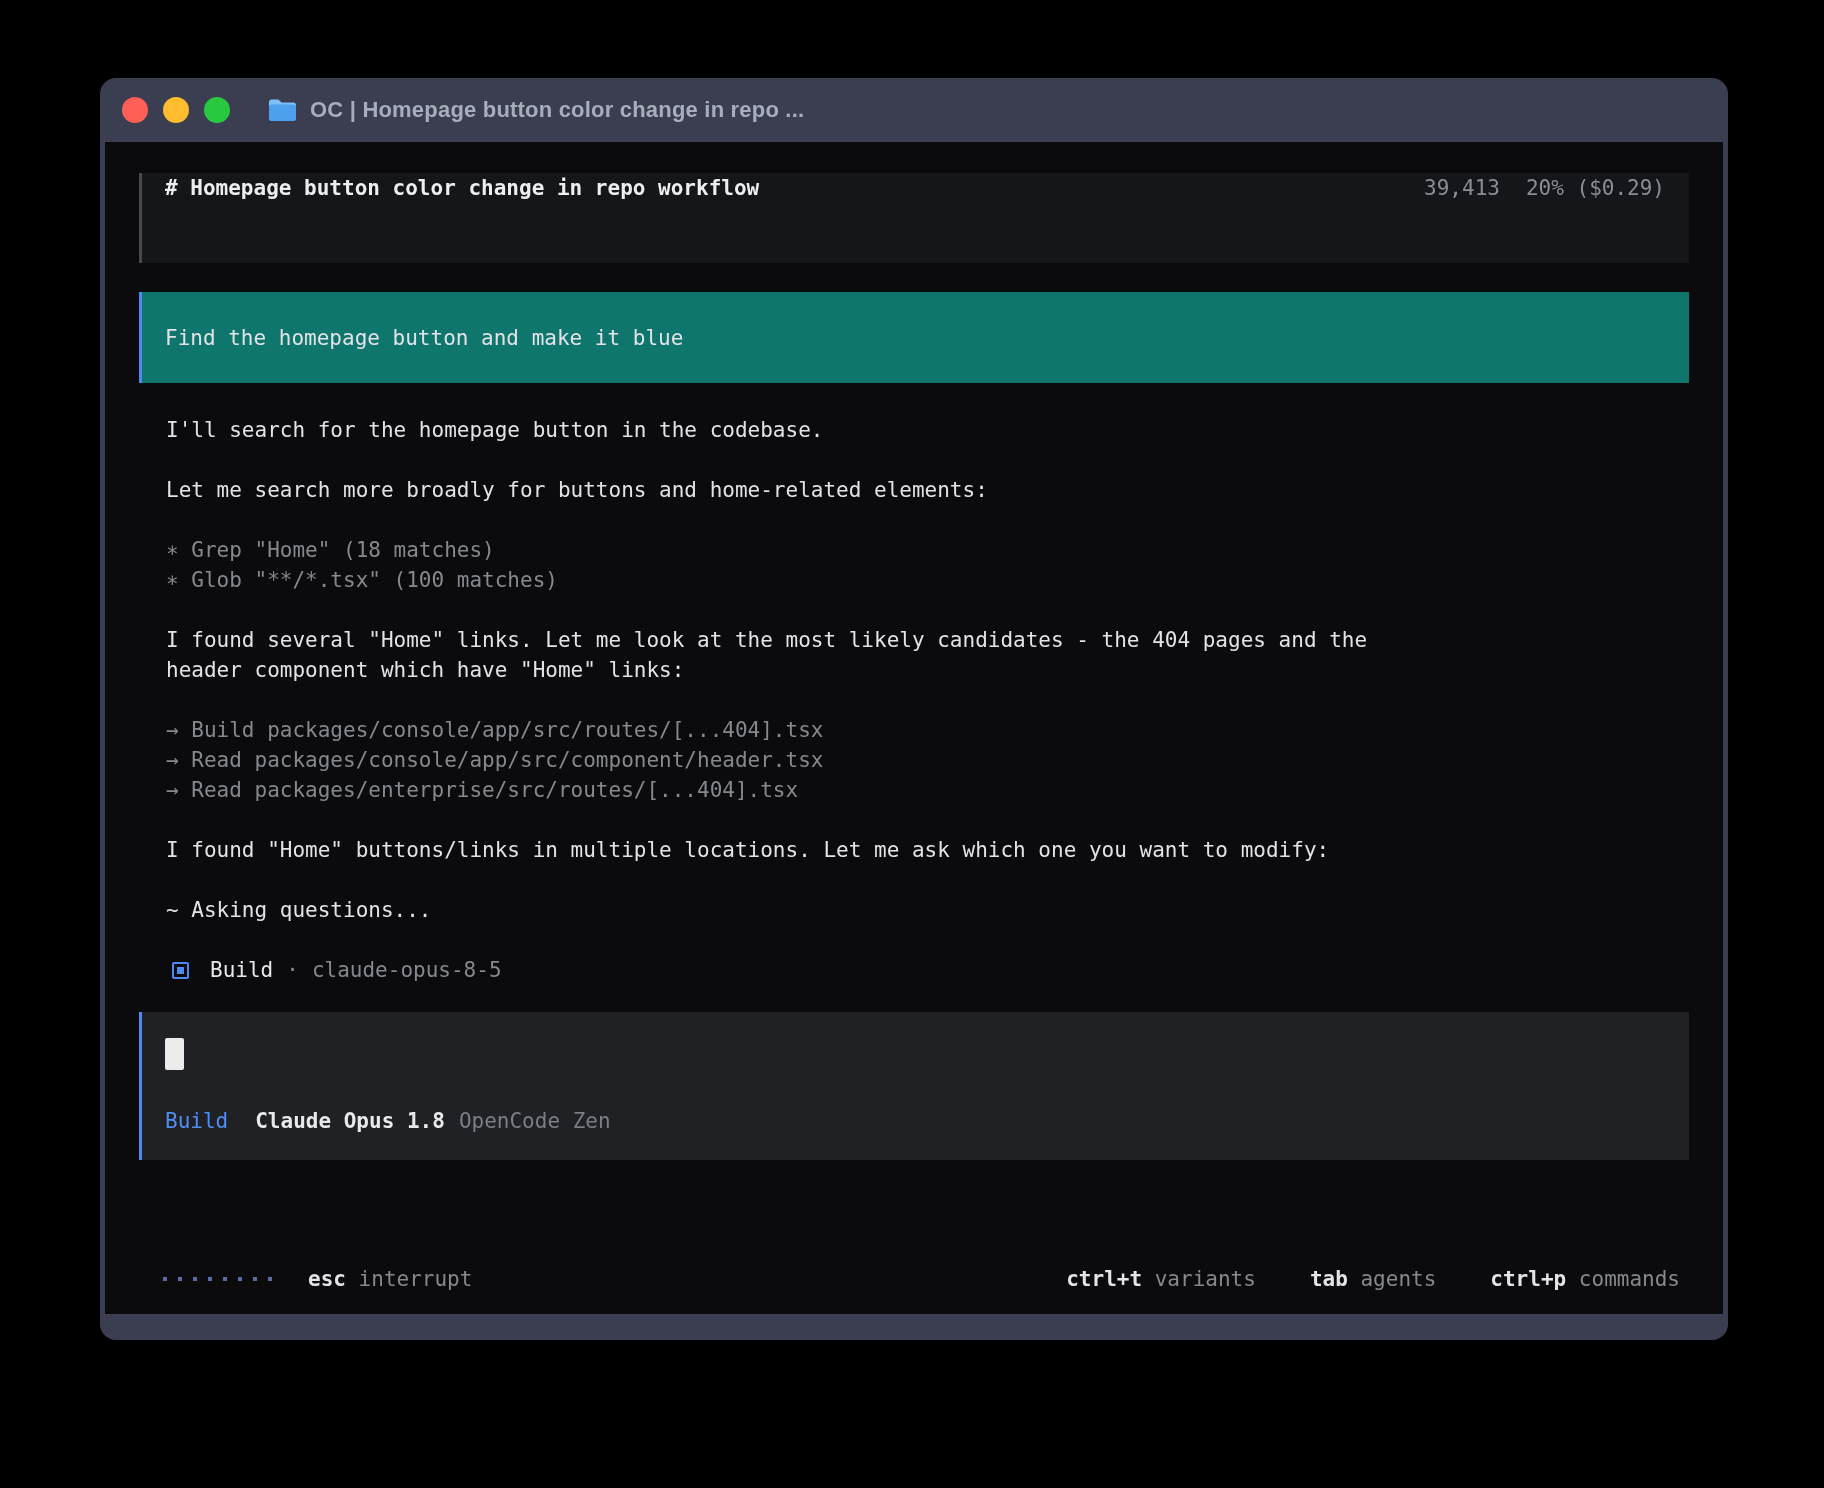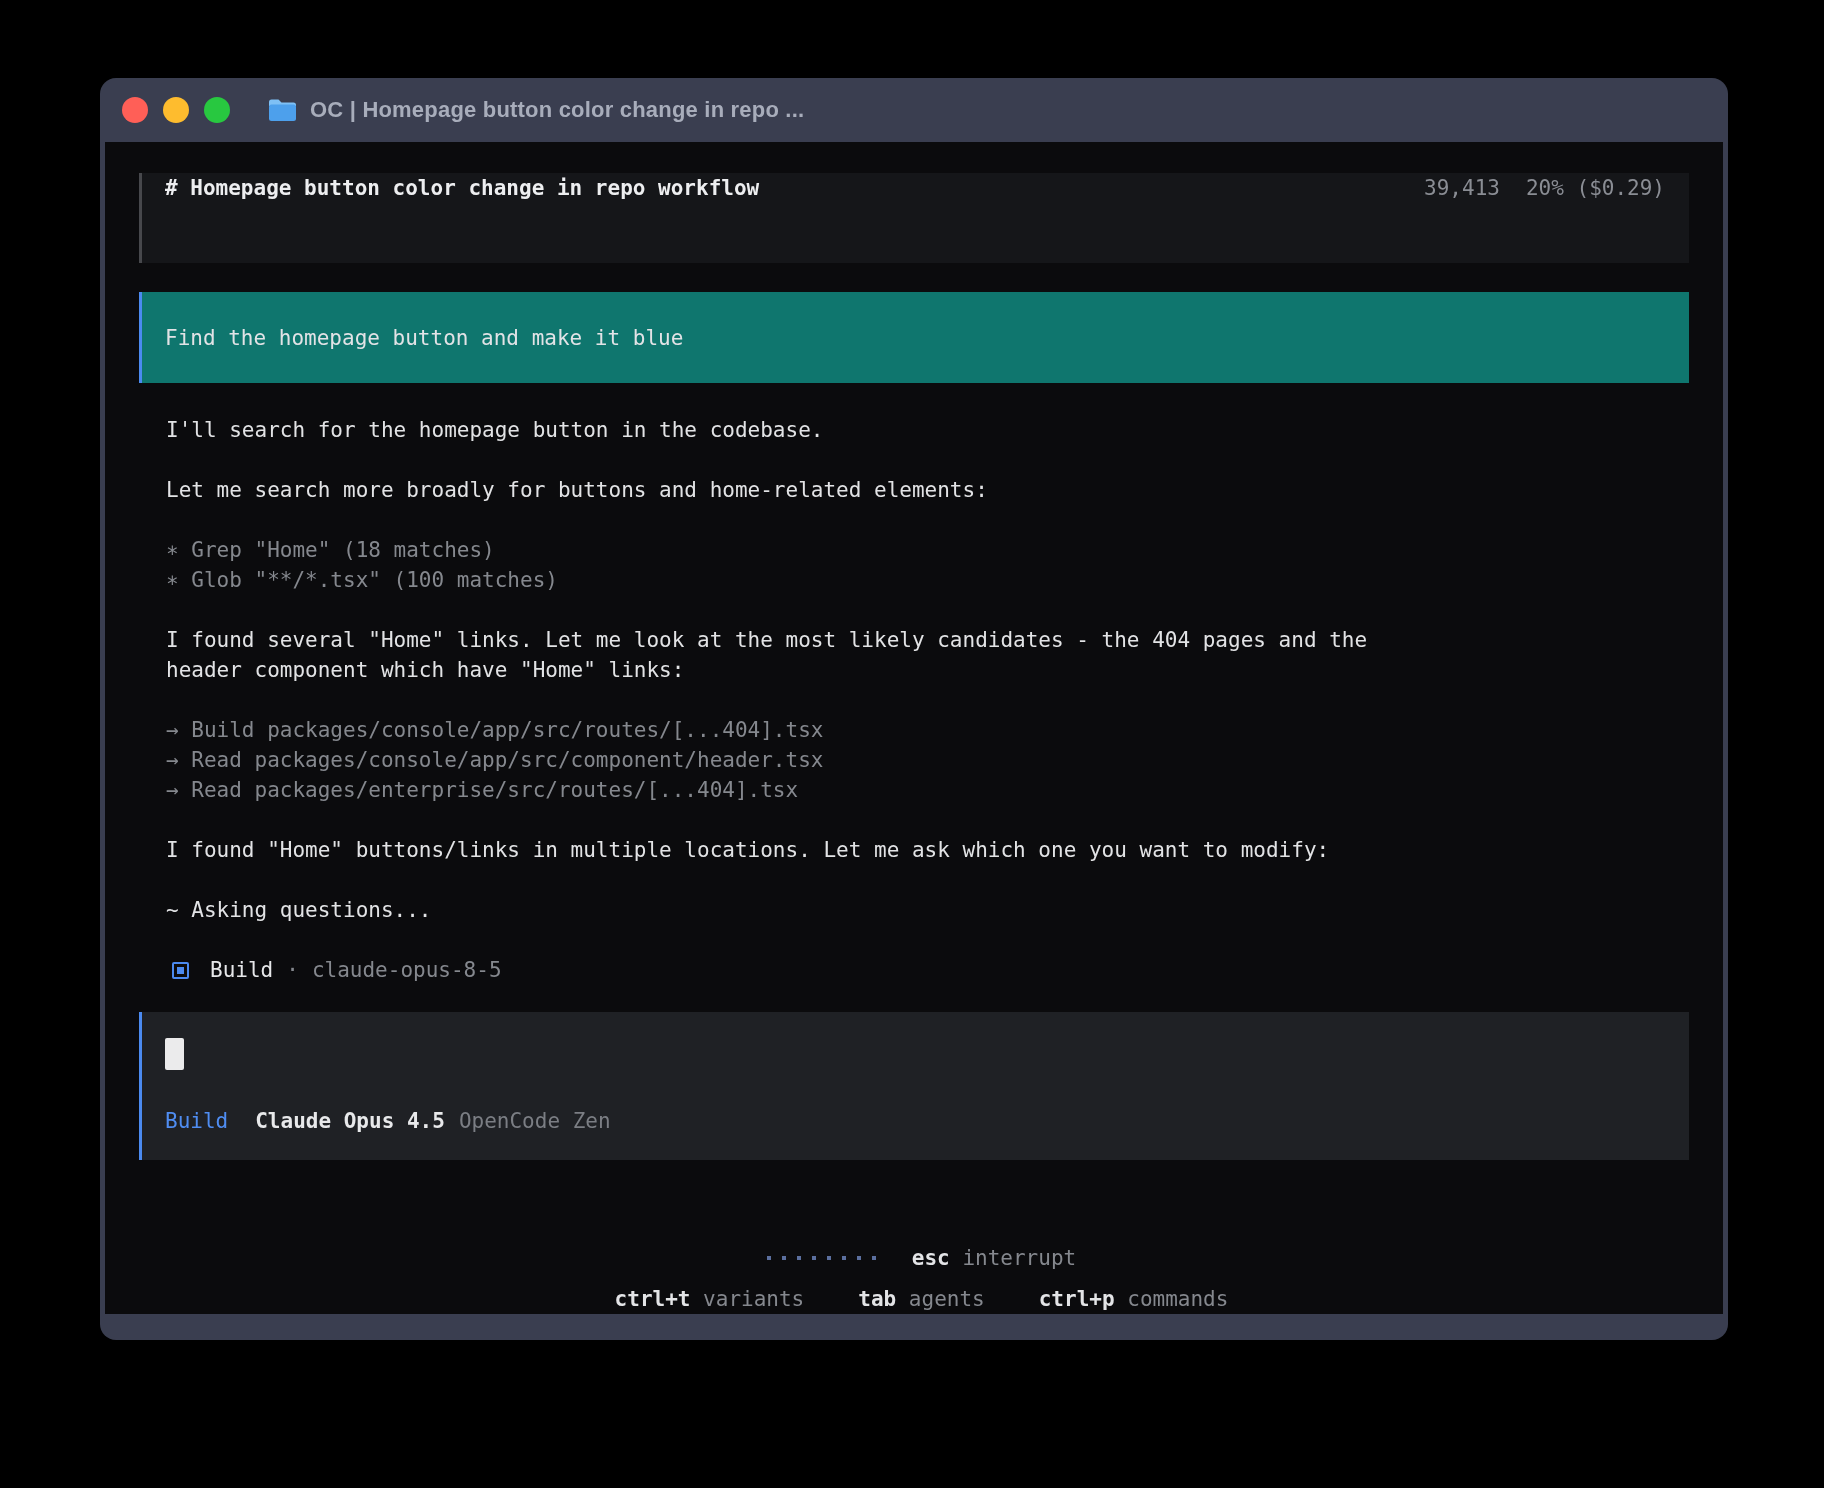--- a/index.html
+++ b/index.html
@@ -73,21 +73,21 @@
     display:flex; flex-direction:column; justify-content:space-between;
   }
   .cursor { width:19px; height:32px; background:#ebebec; border-radius:2px; }
   .model-line { display:flex; align-items:center; white-space:pre; }
   .mode-label { color:#4f8df2; margin-right:27px; }
   .model-name { color:#e8e9eb; font-weight:bold; margin-right:14px; }
   .provider-name { color:#7b7e84; }
 
   .status-bar {
     margin-top:auto; height:71px; display:flex; align-items:center;
-    justify-content:space-between; padding:0 43px 0 58px;flex-direction:column;
+    justify-content:space-between; padding:0 43px 0 58px;
   }
   .status-left { display:flex; align-items:center; }
   .dots { display:flex; gap:11px; margin-right:36px; }
   .dot { width:4px; height:4px; background:#5b6f9e; }
   .hint { white-space:pre; }
   .hint .key { color:#e3e4e6; font-weight:bold; }
   .hint .lbl { color:#85888e; }
   .status-right { display:flex; gap:54px; }
 
   .bottombar { height:26px; flex:0 0 26px; border-radius:0 0 16px 16px; }
@@ -157,21 +157,21 @@
         <span class="agent-name">Build</span>
         <span class="agent-sep">·</span>
         <span class="agent-model">claude-opus-8-5</span>
       </div>
     </div>
 
     <div class="block input-block">
       <div class="cursor"></div>
       <div class="model-line">
         <span class="mode-label">Build</span>
-        <span class="model-name">Claude Opus 4.5</span>
+        <span class="model-name">Claude Opus 1.8</span>
         <span class="provider-name">OpenCode Zen</span>
       </div>
     </div>
 
     <div class="status-bar">
       <div class="status-left">
         <span class="dots">
           <span class="dot"></span>
             <span class="dot"></span>
             <span class="dot"></span>

